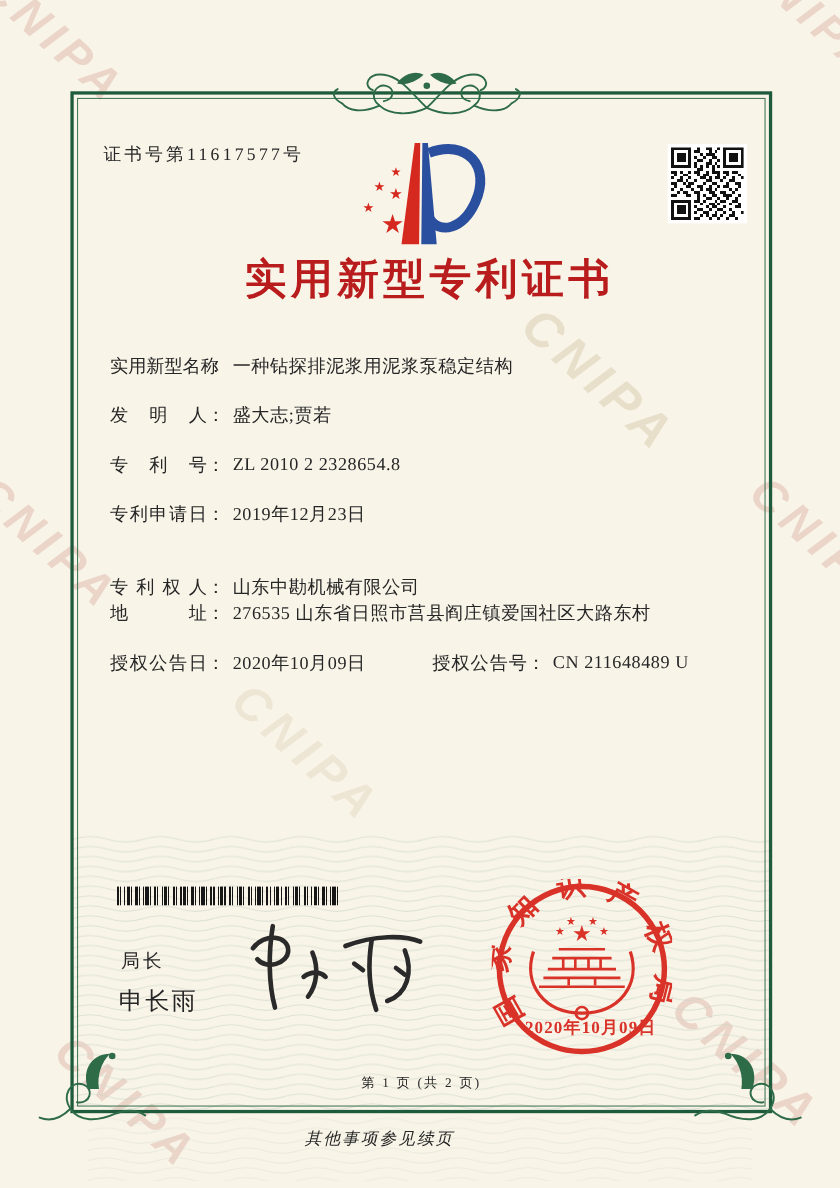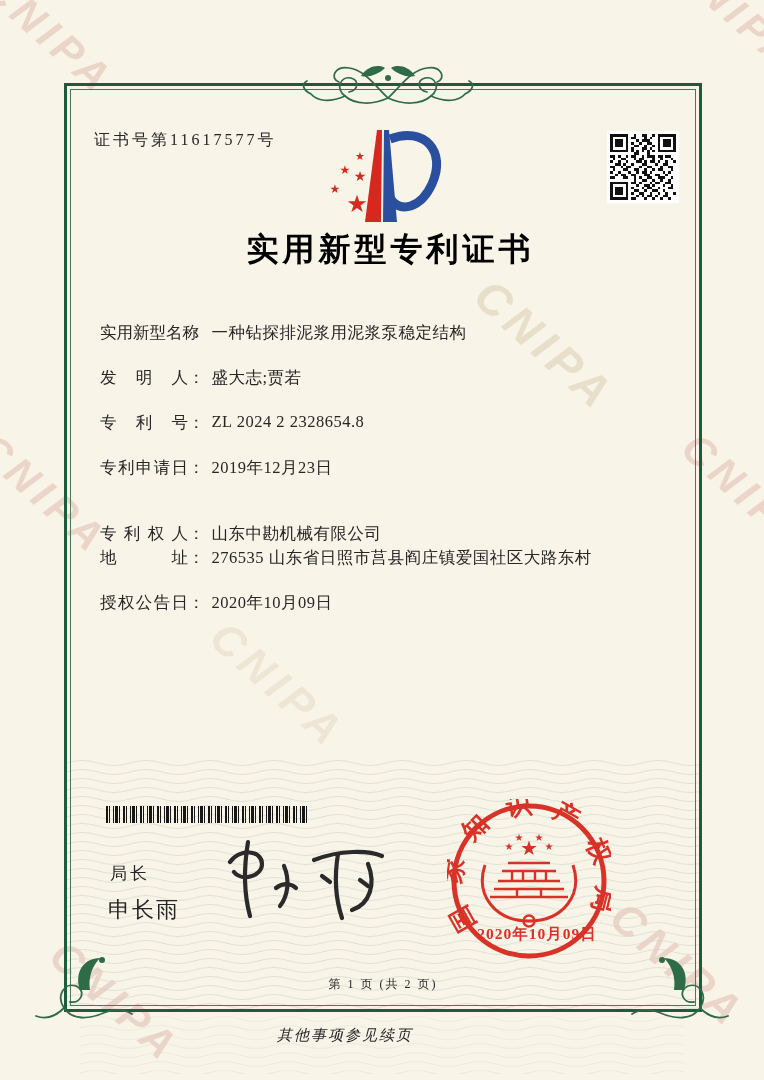--- a/index.html
+++ b/index.html
@@ -25,21 +25,21 @@
 
   .ornament{position:absolute;z-index:2;}
 
   
   .cert-no{position:absolute;left:94px;top:130px;font-size:16px;letter-spacing:3px;z-index:3;}
   .logo{position:absolute;left:320px;top:126px;z-index:3;}
   .qr{position:absolute;left:607px;top:131px;width:72px;height:72px;background:#fff;
       padding:3px;box-sizing:border-box;z-index:3;}
 
   .title{position:absolute;left:64px;top:228px;width:653px;text-align:center;
-         font-size:32px;font-weight:700;letter-spacing:4px;color:#000000;z-index:3;}
+         font-size:38px;font-weight:700;letter-spacing:4px;color:#b91c1c;z-index:3;}
 
   
   .field-row{position:absolute;left:100px;width:600px;font-size:16.5px;z-index:3;white-space:nowrap;}
   .fl{display:inline-block;width:88px;text-align:justify;text-align-last:justify;vertical-align:top;}
   .fc{display:inline-block;vertical-align:top;}
   .fv{display:inline-block;margin-left:7px;vertical-align:top;letter-spacing:.5px;}
   .grant2{position:absolute;left:293px;top:0;white-space:nowrap;}
 
   
   .notice{position:absolute;left:88px;top:621px;width:610px;font-size:16.5px;
@@ -147,33 +147,36 @@
 
 <div class="title">实用新型专利证书</div>
 
 <div class="field-row" style="top:322px;">
   <span class="fl">实用新型名称</span><span class="fc">：</span><span class="fv">一种钻探排泥浆用泥浆泵稳定结构</span>
 </div>
 <div class="field-row" style="top:367px;">
   <span class="fl">发明人</span><span class="fc">：</span><span class="fv">盛大志;贾若</span>
 </div>
 <div class="field-row" style="top:412px;">
-  <span class="fl">专利号</span><span class="fc">：</span><span class="fv">ZL 2024 2 2328654.8</span>
+  <span class="fl">专利号</span><span class="fc">：</span><span class="fv">ZL 2010 2 2328654.8</span>
 </div>
 <div class="field-row" style="top:457px;">
   <span class="fl">专利申请日</span><span class="fc">：</span><span class="fv">2019年12月23日</span>
 </div>
 <div class="field-row" style="top:523px;">
   <span class="fl">专利权人</span><span class="fc">：</span><span class="fv">山东中勘机械有限公司</span>
 </div>
 <div class="field-row" style="top:547px;">
   <span class="fl">地址</span><span class="fc">：</span><span class="fv">276535 山东省日照市莒县阎庄镇爱国社区大路东村</span>
 </div>
 <div class="field-row" style="top:592px;">
   <span class="fl">授权公告日</span><span class="fc">：</span><span class="fv">2020年10月09日</span>
+  <span class="grant2">
+    <span class="fl" style="width:86px;">授权公告号</span><span class="fc">：</span><span class="fv">CN 211648489 U</span>
+  </span>
 </div>
 
 <div class="notice">
 </div>
 
 <div class="barcode"></div>
 
 <div class="officer-title">局长</div>
 <div class="officer-name">申长雨</div>
 

